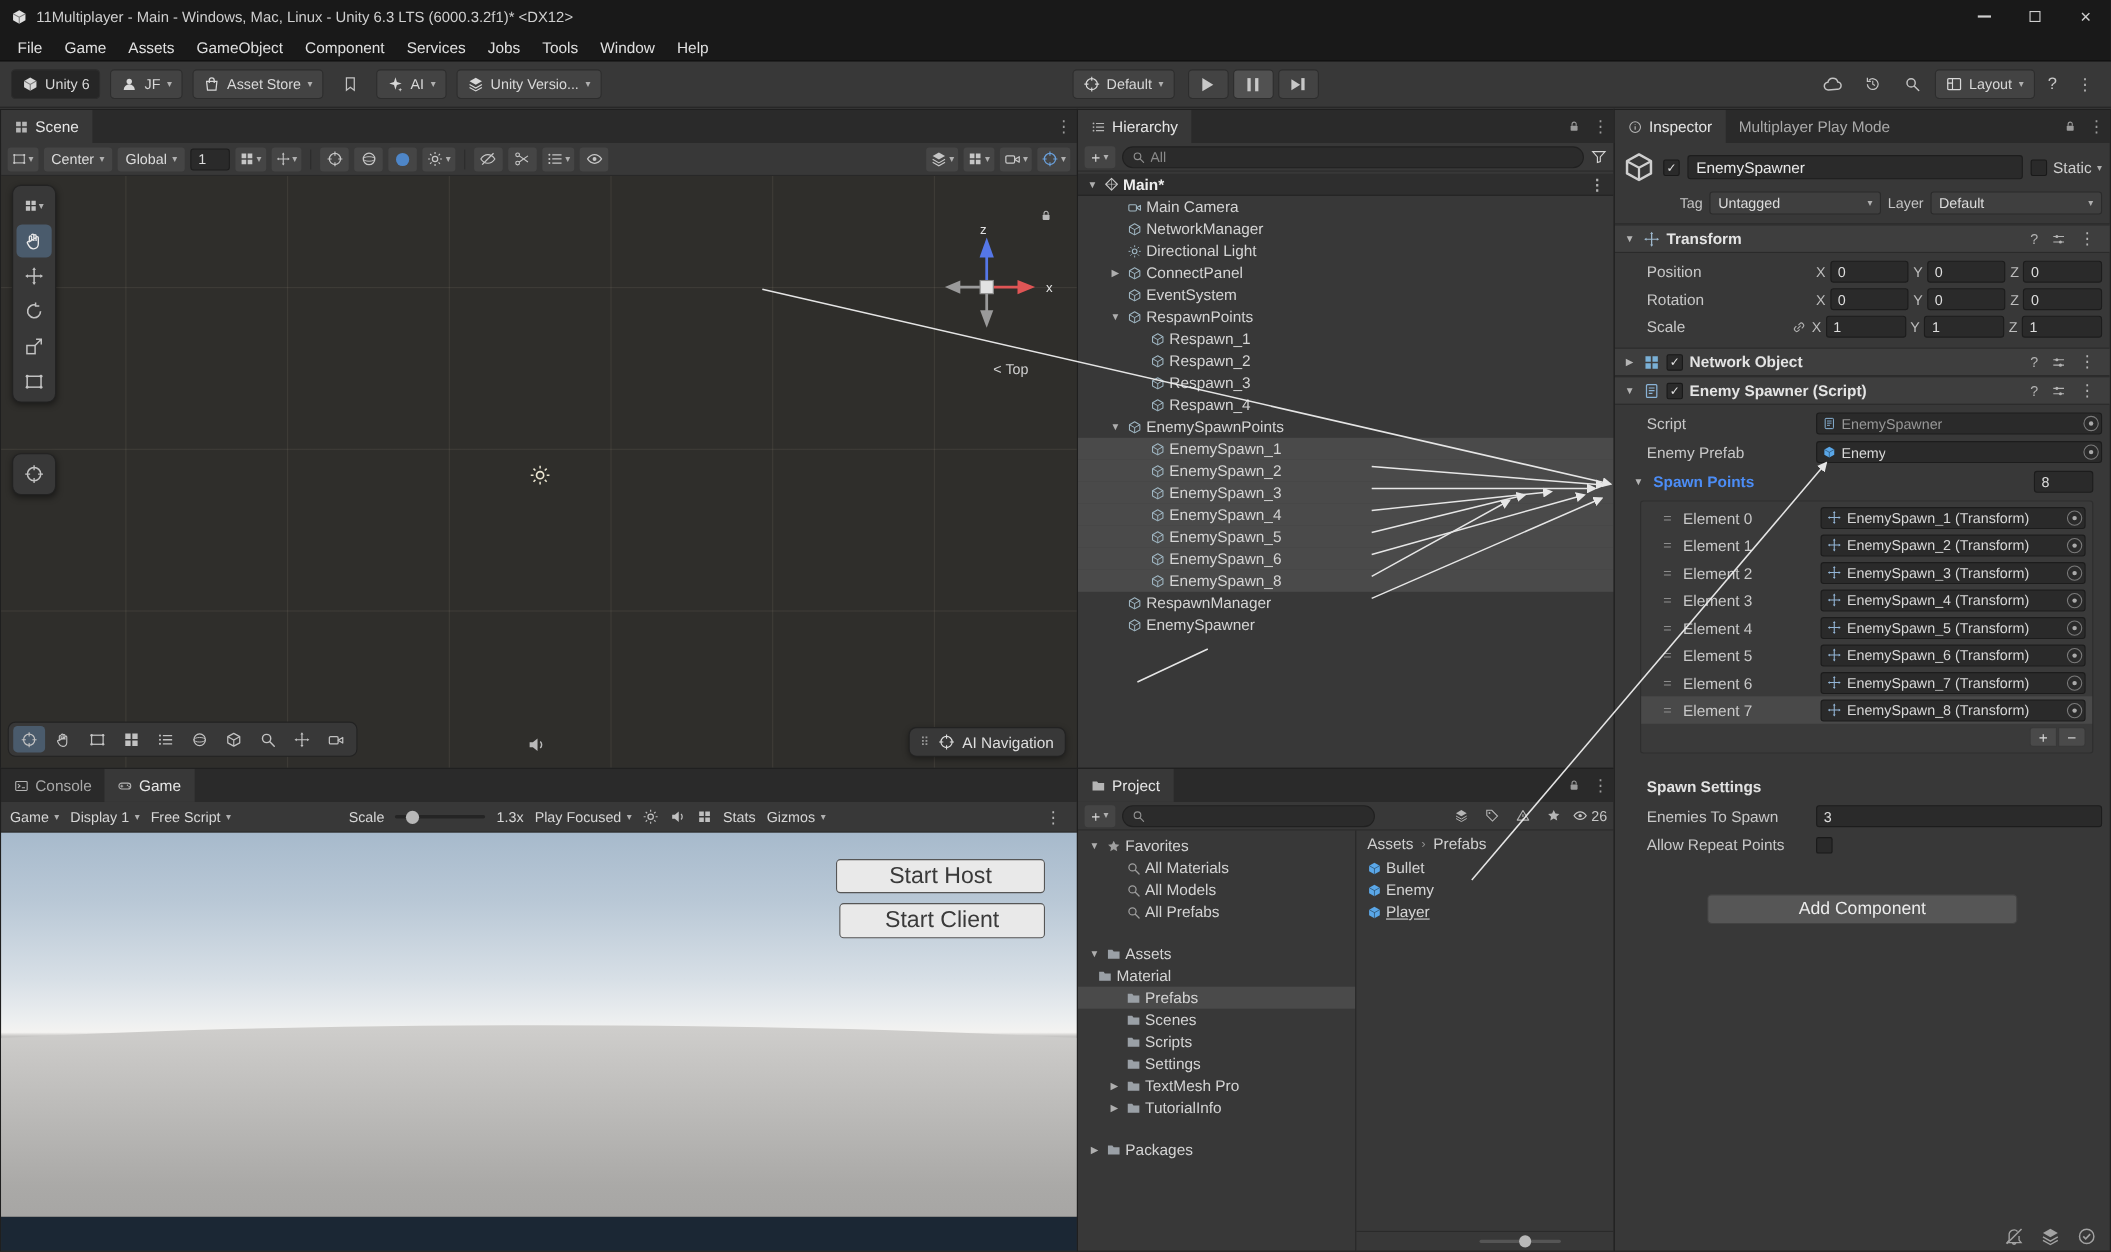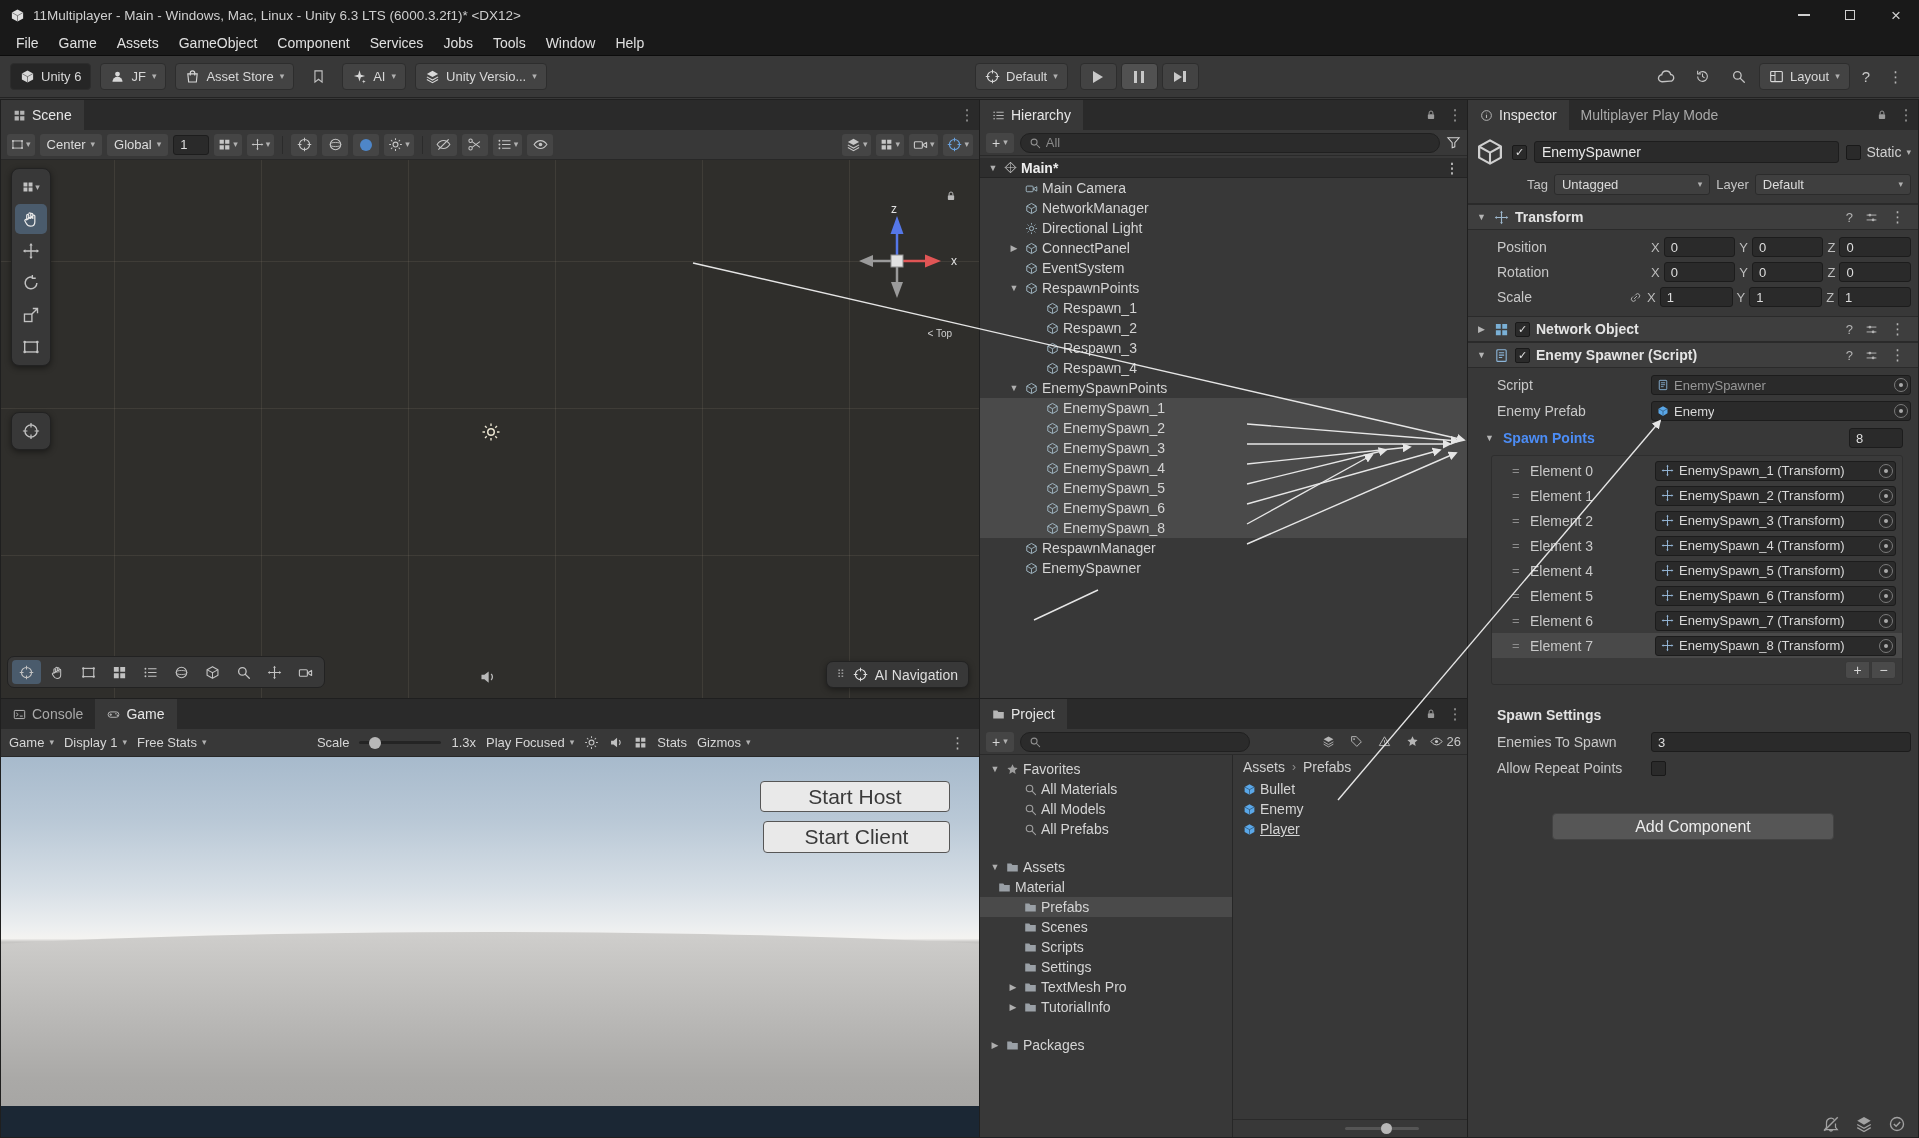--- a/index.html
+++ b/index.html
@@ -62,21 +62,21 @@
   .s-right{margin-left:auto;display:flex;gap:5px;align-items:center}
   
   .scene-viewport{flex:1;position:relative;overflow:hidden;background-color:#2f2e2b;background-image:linear-gradient(rgba(170,160,140,.13) 1px,transparent 1px),linear-gradient(90deg,rgba(170,160,140,.13) 1px,transparent 1px);background-size:147px 147px;background-position:-34px -46px}
   .tool-strip{position:absolute;left:10px;top:8px;width:40px;background:#383838;border:1px solid #222;border-radius:8px;padding:3px;display:flex;flex-direction:column;gap:2px;box-shadow:0 2px 6px rgba(0,0,0,.45)}
   .tool-btn{height:30px;border-radius:5px;display:flex;align-items:center;justify-content:center;color:#c2c2c2;gap:1px}
   .tool-btn.selected{background:#4a5b6c;color:#e8e8e8}
   .tool-strip2{position:absolute;left:10px;top:252px;width:40px;background:#383838;border:1px solid #222;border-radius:8px;padding:3px;box-shadow:0 2px 6px rgba(0,0,0,.45)}
   .scene-lock{position:absolute;right:22px;top:30px;color:#b8b8b8}
   .scene-gizmo{position:absolute;right:26px;top:48px;width:112px;height:112px}
   .gz-label{position:absolute;font-size:12px;color:#e2e2e2}
-  .gz-view{position:absolute;right:27px;top:168px;font-size:10px;color:#d0d0d0}
+  .gz-view{position:absolute;right:44px;top:168px;font-size:13px;color:#d0d0d0}
   .sun-gizmo{position:absolute;left:480px;top:262px;color:#ece6d2}
   .scene-bottom{position:absolute;left:6px;bottom:10px;display:flex;align-items:center}
   .sb-strip{display:flex;gap:2px;background:#383838;border:1px solid #222;border-radius:7px;padding:3px 4px}
   .sb-btn{width:29px;height:24px;display:flex;align-items:center;justify-content:center;color:#c2c2c2;border-radius:4px}
   .sb-btn.sel{background:#4a5b6c}
   .sb-speaker{position:absolute;left:478px;bottom:12px;color:#b9b9b9}
   .ai-nav{position:absolute;right:10px;bottom:10px;height:27px;background:#383838;border:1px solid #222;border-radius:7px;display:flex;align-items:center;gap:7px;padding:0 10px;color:#dedede;font-size:14px;box-shadow:0 2px 6px rgba(0,0,0,.4)}
   .grip{color:#9a9a9a;font-size:11px;letter-spacing:1px}
   
   .list-toolbar{height:26px;flex:0 0 26px;display:flex;align-items:center;gap:6px;padding:0 6px;border-bottom:1px solid #2a2a2a}
@@ -820,21 +820,21 @@
     <div class="game-toolbar">
       <div class="g-dd">
           <span>Game</span>
           <span class="caret">▾</span>
         </div>
       <div class="g-dd">
           <span>Display 1</span>
           <span class="caret">▾</span>
         </div>
       <div class="g-dd" style="min-width:170px">
-          <span>Free Stats</span>
+          <span>Free Script</span>
           <span class="caret">▾</span>
         </div>
       <span>Scale</span>
       <div class="slider-track">
           <div class="slider-knob"></div>
         </div>
       <span>1.3x</span>
       <div class="g-dd">
           <span>Play Focused</span>
           <span class="caret">▾</span>

